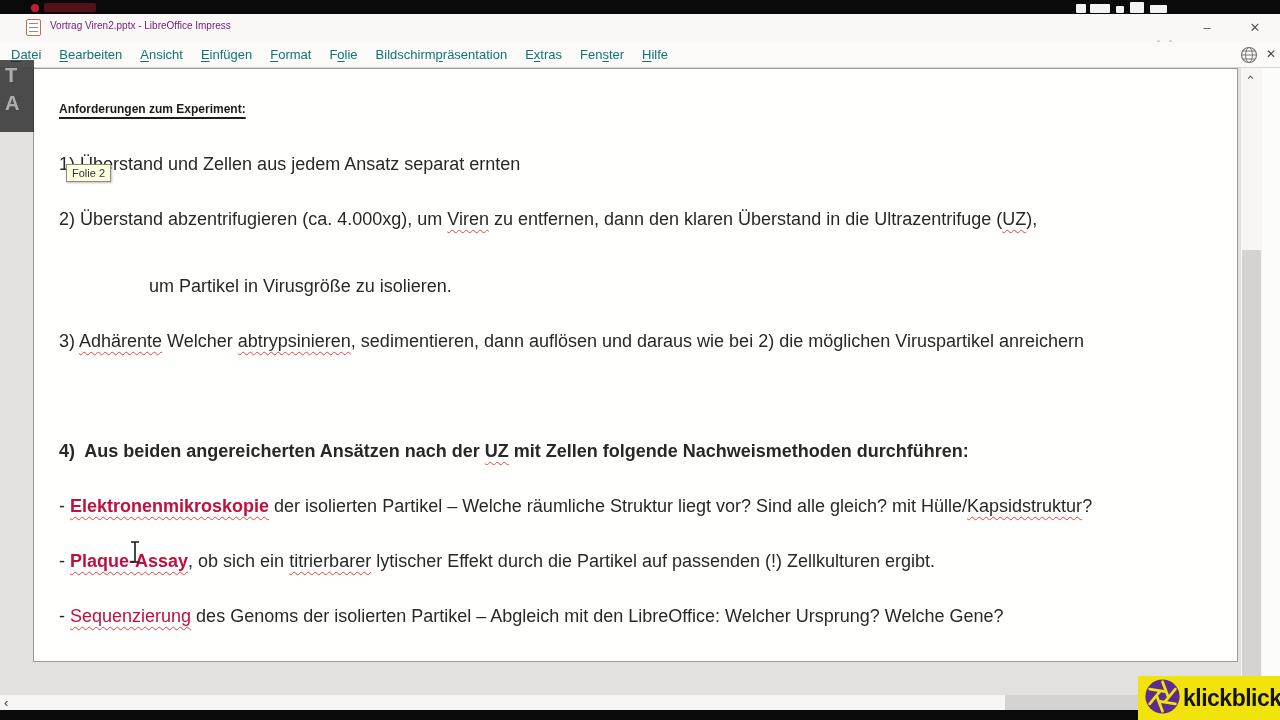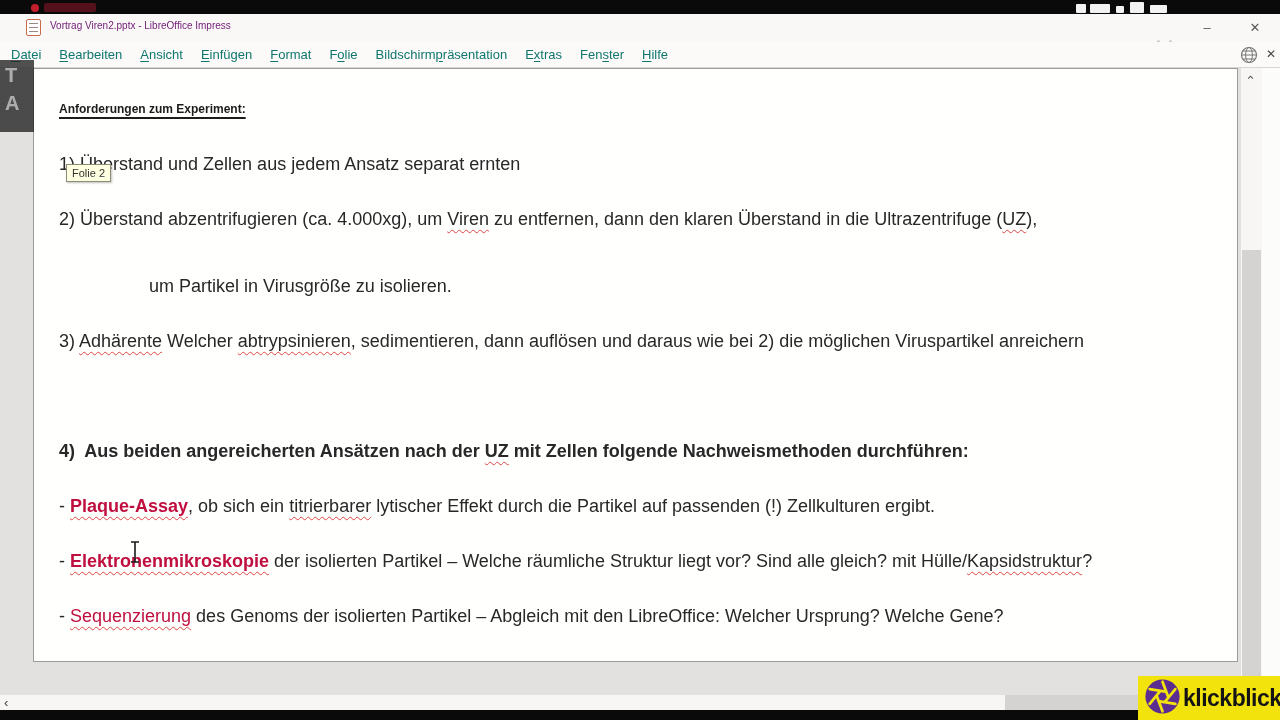--- a/index.html
+++ b/index.html
@@ -135,22 +135,22 @@
 
   <div class="page">
     <div class="slide-text">
       <div class="heading">Anforderungen zum Experiment:</div>
 
     <div class="line"><span>1) Überstand und Zellen aus jedem Ansatz separat ernten</span></div>
         <div class="line"><span>2) Überstand abzentrifugieren (ca. 4.000xg), um </span><span class="sq">Viren</span><span> zu entfernen, dann den klaren Überstand in die Ultrazentrifuge (</span><span class="sq">UZ</span><span>),</span></div>
         <div class="line ind"><span>um Partikel in Virusgröße zu isolieren.</span></div>
         <div class="line"><span>3) </span><span class="sq">Adhärente</span><span> Welcher </span><span class="sq">abtrypsinieren</span><span>, sedimentieren, dann auflösen und daraus wie bei 2) die möglichen Viruspartikel anreichern</span></div>
         <div class="line b gap"><span>4)  Aus beiden angereicherten Ansätzen nach der </span><span class="sq">UZ</span><span> mit Zellen folgende Nachweismethoden durchführen:</span></div>
+        <div class="line"><span>- </span><span class="red sq">Elektronenmikroskopie</span><span> der isolierten Partikel – Welche räumliche Struktur liegt vor? Sind alle gleich? mit Hülle/</span><span class="sq">Kapsidstruktur</span><span>?</span></div>
         <div class="line"><span>- </span><span class="red sq">Plaque-Assay</span><span>, ob sich ein </span><span class="sq">titrierbarer</span><span> lytischer Effekt durch die Partikel auf passenden (!) Zellkulturen ergibt.</span></div>
-        <div class="line"><span>- </span><span class="red sq">Elektronenmikroskopie</span><span> der isolierten Partikel – Welche räumliche Struktur liegt vor? Sind alle gleich? mit Hülle/</span><span class="sq">Kapsidstruktur</span><span>?</span></div>
         <div class="line"><span>- </span><span class="red-n sq">Sequenzierung</span><span> des Genoms der isolierten Partikel – Abgleich mit den LibreOffice: Welcher Ursprung? Welche Gene?</span></div>
       </div>
   </div>
 
   <div class="ghost">
     <span style="top:4px;">T</span>
     <span style="top:32px;">A</span>
   </div>
 
   <div class="tooltip">Folie 2</div>

